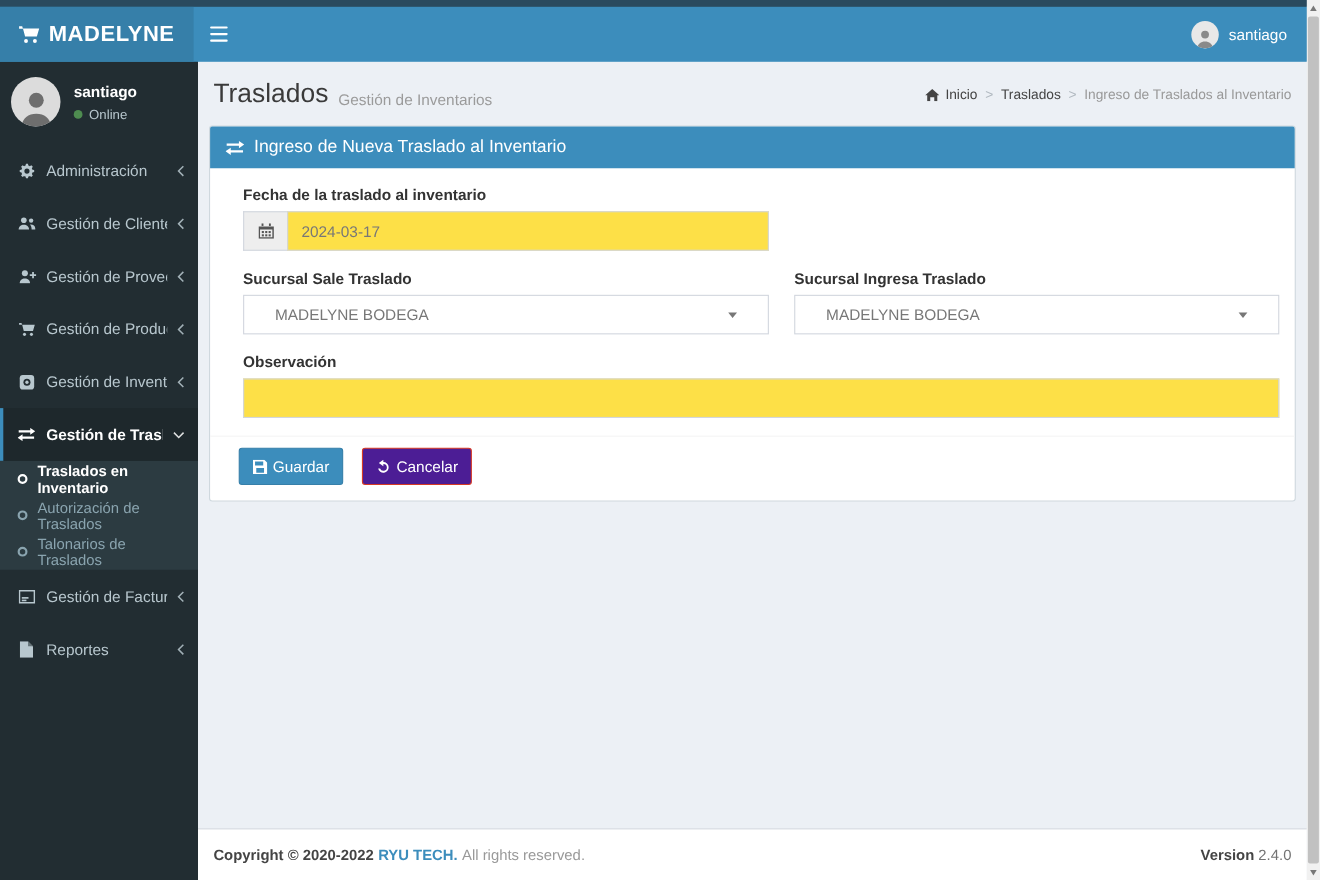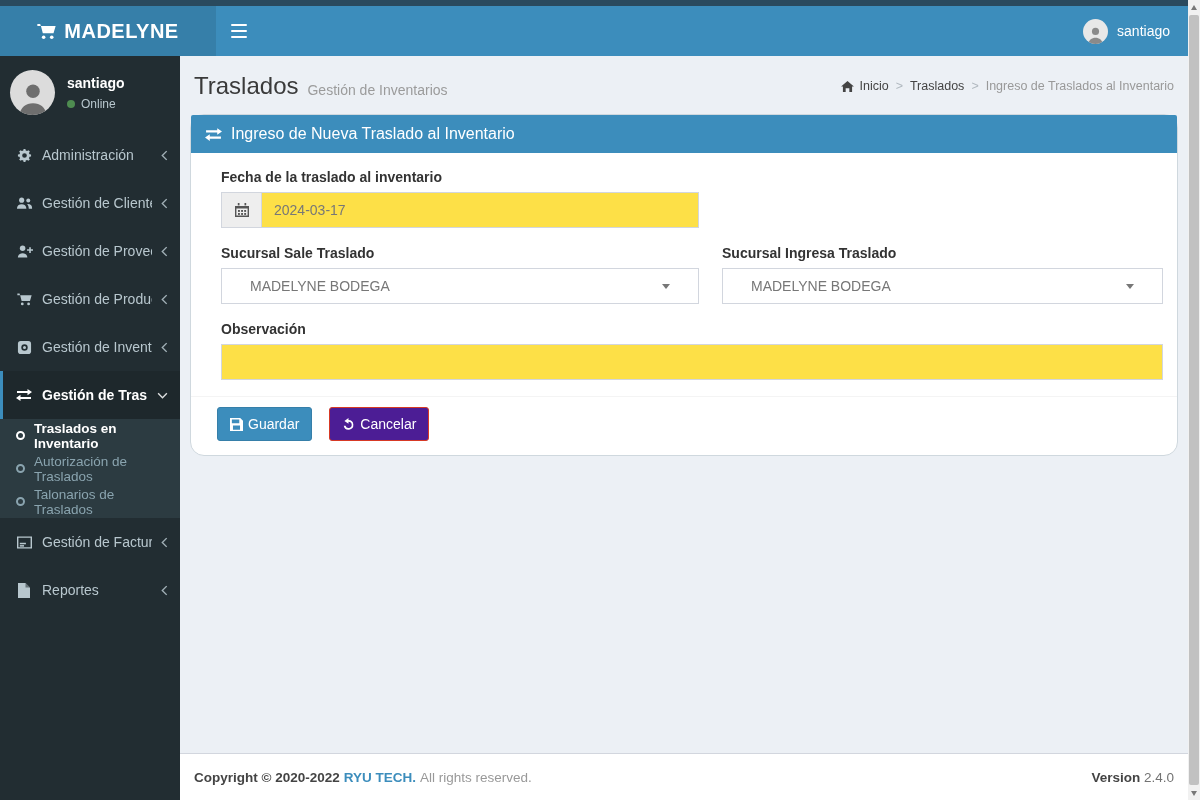--- a/index.html
+++ b/index.html
@@ -3,21 +3,21 @@
 <meta charset="utf-8">
 <style>
   * { margin:0; padding:0; box-sizing:border-box; }
   html,body { width:1200px; height:800px; overflow:hidden;
     font-family:"Liberation Sans","DejaVu Sans",sans-serif; font-size:14px; background:#ecf0f5; }
 
   
   .top-strip { position:fixed; left:0; top:0; right:0; height:6px; background:#2a4a5e; z-index:30; }
   .navbar { position:fixed; left:0; top:6px; right:12px; height:50px; background:#3c8dbc;
     display:flex; align-items:stretch; z-index:20; }
-  .logo { width:216px; background:#367fa9; color:#fff; display:flex; align-items:center;
+  .logo { width:176px; background:#367fa9; color:#fff; display:flex; align-items:center;
     justify-content:center; gap:8px; font-size:20px; font-weight:bold; letter-spacing:.5px; cursor:pointer; }
   .hamburger { width:46px; display:flex; flex-direction:column; align-items:center;
     justify-content:center; cursor:pointer; }
   .hamburger span { display:block; width:16px; height:2px; background:#fff; margin:2px 0; border-radius:1px; }
   .nav-user { margin-left:auto; display:flex; align-items:center; gap:9px; padding:0 18px; color:#fff; cursor:pointer; }
   .avatar-sm { width:25px; height:25px; border-radius:50%; background:#e8e8e8; overflow:hidden;
     display:flex; align-items:flex-end; justify-content:center; }
   .avatar-lg { width:45px; height:45px; border-radius:50%; background:#dcdcdc; overflow:hidden;
     display:flex; align-items:flex-end; justify-content:center; flex:none; }
 
@@ -45,21 +45,21 @@
   
   .content { position:fixed; left:180px; top:56px; right:12px; bottom:0; background:#ecf0f5; }
   .content-head { display:flex; align-items:center; padding:16px 14px 14px 14px; }
   .page-title { font-size:24px; color:#3a3a3a; font-weight:normal; }
   .page-subtitle { font-size:14px; color:#9b9b9b; margin-left:9px; padding-top:7px; }
   .breadcrumb { margin-left:auto; display:flex; align-items:center; gap:7px; font-size:12.5px; color:#444; }
   .breadcrumb .sep { color:#b0b8bf; }
   .breadcrumb .current { color:#999; }
   .breadcrumb .bc-link { cursor:pointer; display:flex; align-items:center; gap:5px;text-align:center; }
 
-  .panel { margin:0 10px; background:#fff; border:1px solid #cfd8de; border-radius:14px; }
+  .panel { margin:0 10px; background:#fff; border:1px solid #cfd8de; border-radius:3px; }
   .panel-header { background:#3c8dbc; color:#fff; padding:10px 14px; font-size:16px;
     display:flex; align-items:center; gap:9px; border-radius:2px 2px 0 0; }
   .panel-body { padding:16px 14px 14px 14px;margin-left:16px; }
   .form-label { font-weight:bold; color:#333; margin-bottom:7px; font-size:14px; }
   .form-group { margin-bottom:17px; }
   .half { width:478px; max-width:100%; }
 
   .input-group { display:flex; height:36px; }
   .input-addon { width:40px; background:#eee; border:1px solid #d2d6de; border-right:none;
     display:flex; align-items:center; justify-content:center; color:#555; }

